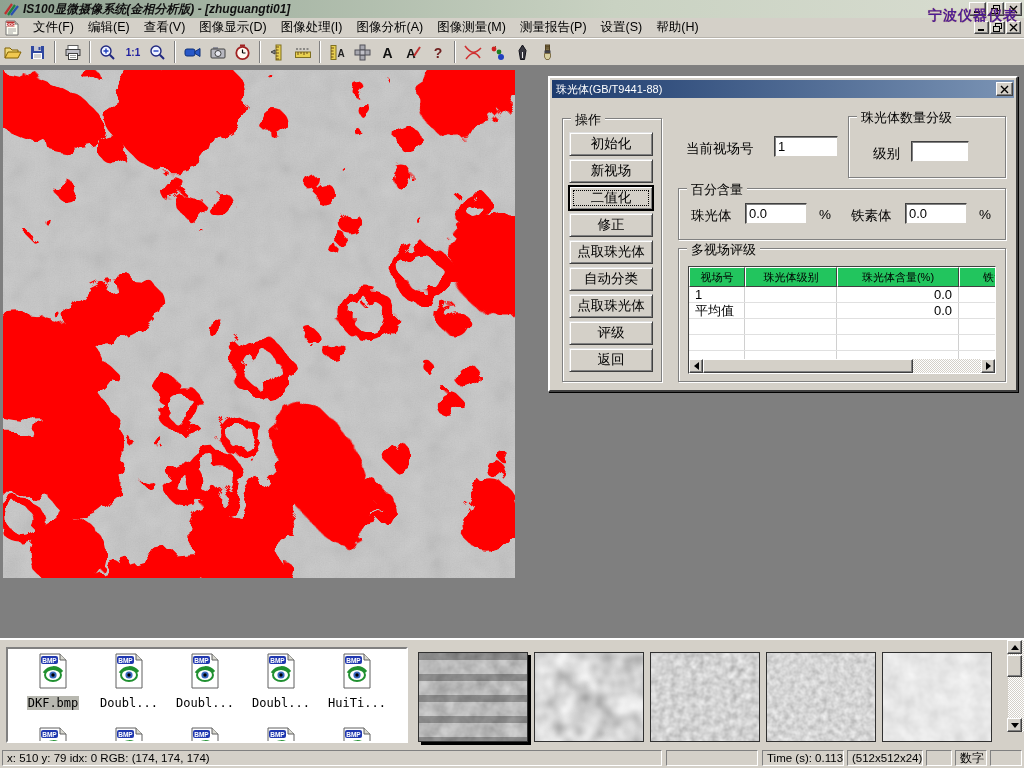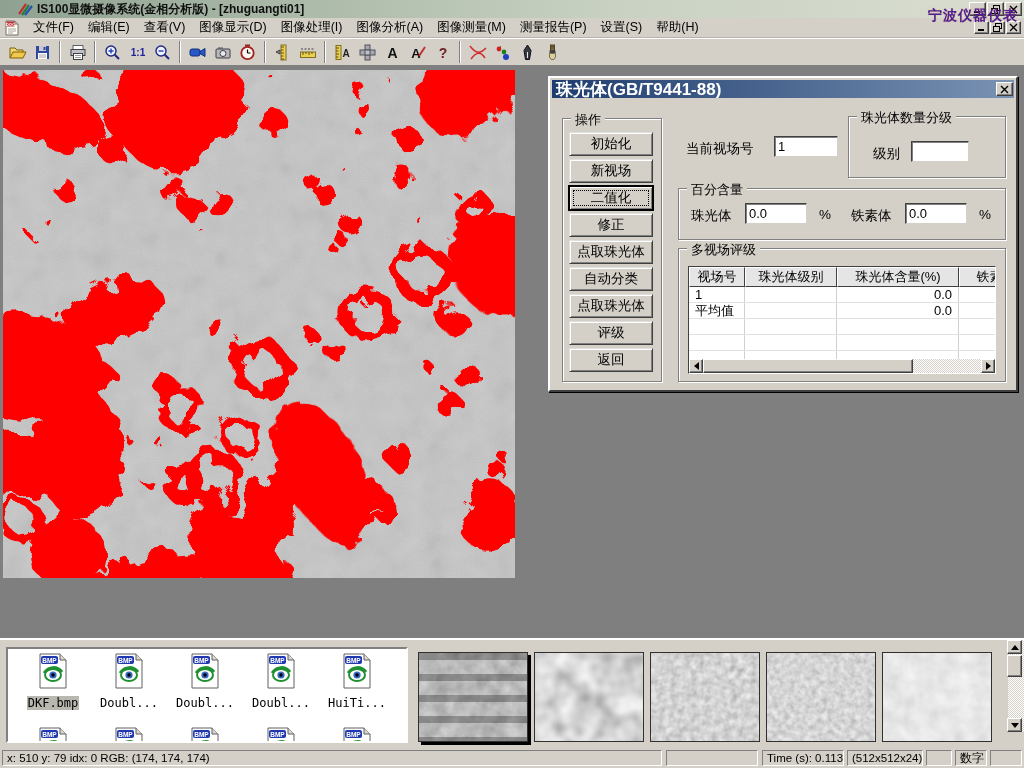--- a/index.html
+++ b/index.html
@@ -2,52 +2,52 @@
 <html><head>
 <meta charset="utf-8">
 <style>
   * { margin:0; padding:0; box-sizing:border-box; }
   html,body { width:1024px; height:768px; overflow:hidden;
     font-family:"Liberation Sans","DejaVu Sans",sans-serif; background:#d4d0c8; }
 
   
   #titlebar { position:absolute; left:0; top:0; width:1024px; height:18px;
     background:linear-gradient(90deg,#8fa291,#c9d2c2 60%,#d9ddd1);
-    display:flex; align-items:center; padding-left:17px; }
+    display:flex; align-items:center; padding-left:3px;font-style:italic; }
   #titlebar .title { font-size:12px; font-weight:bold; color:#101010; margin-left:4px; white-space:nowrap; }
   .winbtn { width:17px; height:14px; background:#d4d0c8; border:1px solid;
     border-color:#ffffff #404040 #404040 #ffffff; box-shadow:inset -1px -1px 0 #808080;
     display:flex; align-items:center; justify-content:center; }
   #title-controls { position:absolute; right:2px; top:2px; display:flex; gap:1px; }
   #watermark { position:absolute; right:6px; top:7px; color:#4c1d95; font-size:14px;
     font-weight:bold; z-index:60; letter-spacing:1px; text-shadow:0 0 1px rgba(228,118,28,.5); }
 
   #menubar { position:absolute; left:0; top:18px; width:1024px; height:20px;
     background:#d4d0c8; display:flex; align-items:center; border-bottom:1px solid #b8b4ac; }
   #menubar .menu-item { font-size:12.5px; color:#000; padding:2px 7px; }
   #mdi-controls { position:absolute; right:3px; top:21px; display:flex; gap:1px; }
 
   #toolbar { position:absolute; left:0; top:38px; width:1024px; height:28px;
-    background:#d4d0c8; display:flex; align-items:center; padding-left:5px;
+    background:#d4d0c8; display:flex; align-items:center; 
     border-top:1px solid #fff; border-bottom:1px solid #808080; }
   .tbtn { width:25px; height:24px; display:flex; align-items:center; justify-content:center; }
   .tsep { width:2px; height:22px; margin:0 4px; border-left:1px solid #808080; border-right:1px solid #ffffff; }
 
   
   #client { position:absolute; left:0; top:66px; width:1024px; height:572px; background:#7f7f7f; }
   #micrograph { position:absolute; left:3px; top:4px; width:512px; height:508px; }
 
   
   #dialog { position:absolute; left:548px; top:76px; width:470px; height:316px;
     background:#d4d0c8; border:2px solid; border-color:#ffffff #404040 #404040 #ffffff;
     box-shadow:1px 1px 0 #000; z-index:40; }
   #dialog-titlebar { position:absolute; left:2px; top:2px; right:2px; height:18px;
     background:linear-gradient(90deg,#1e3c6e,#7a93b4);
     display:flex; align-items:center; padding-left:4px; }
-  #dialog-titlebar .dtitle { color:#fff; font-size:17px; font-weight:bold; }
+  #dialog-titlebar .dtitle { color:#fff; font-size:11px; font-weight:normal; }
   #dialog-close { position:absolute; right:3px; top:4px; }
   .groupbox { position:absolute; border:1px solid #808080;
     box-shadow:inset 1px 1px 0 #ffffff, 1px 1px 0 #ffffff; }
   .grouplabel { position:absolute; top:-8px; left:8px; background:#d4d0c8;
     padding:0 4px; font-size:13px; color:#000; white-space:nowrap; }
   .op-btn { position:absolute; left:19px; width:84px; height:24px; background:#d4d0c8;
     border:1px solid; border-color:#dfdfdf #404040 #404040 #dfdfdf;
     box-shadow:inset 1px 1px 0 #fff, inset -1px -1px 0 #808080;
     font-size:13.5px; color:#000; display:flex; align-items:center; justify-content:center; }
   .op-btn.active { border-color:#000; outline:1px dotted #000; outline-offset:-5px;
@@ -55,22 +55,22 @@
   .dlabel { position:absolute; font-size:13.5px; color:#000; white-space:nowrap; }
   .textbox { position:absolute; background:#fff; border:1px solid;
     border-color:#404040 #d4d0c8 #d4d0c8 #404040; box-shadow:inset 1px 1px 0 #808080;
     font-size:13px; color:#000; padding:2px 3px; overflow:hidden; white-space:nowrap; }
 
   
   #mf-table { position:absolute; left:138px; top:188px; width:308px; height:108px;
     background:#fff; border:1px solid; border-color:#404040 #fff #fff #404040;
     overflow:hidden; }
   .th-row { display:flex; height:20px; }
-  .th-cell { background:#e5e5e5; border:1px solid; border-color:#ffffff #404040 #404040 #ffffff;
-    font-size:13px; display:flex; align-items:center; justify-content:center;
+  .th-cell { background:#22c55e; border:1px solid; border-color:#ffffff #404040 #404040 #ffffff;
+    font-size:11px; display:flex; align-items:center; justify-content:center;
     white-space:nowrap; overflow:hidden; flex:none; }
   .tb-row { display:flex; height:16px; border-bottom:1px solid #e0e0e0; }
   .tb-cell { border-right:1px solid #d0d0d0; font-size:13px; padding:0 6px;
     white-space:nowrap; overflow:hidden; flex:none; display:flex; align-items:center; }
   .tb-cell.num { justify-content:flex-end; }
   #mf-hscroll { position:absolute; left:0; bottom:0; width:306px; height:14px;
     background:repeating-conic-gradient(#fff 0 25%,#d4d0c8 0 50%) 0 0/2px 2px; display:flex; }
   .sb-btn { width:14px; height:14px; background:#d4d0c8; border:1px solid;
     border-color:#ffffff #404040 #404040 #ffffff; box-shadow:inset -1px -1px 0 #808080;
     display:flex; align-items:center; justify-content:center; flex:none; }

